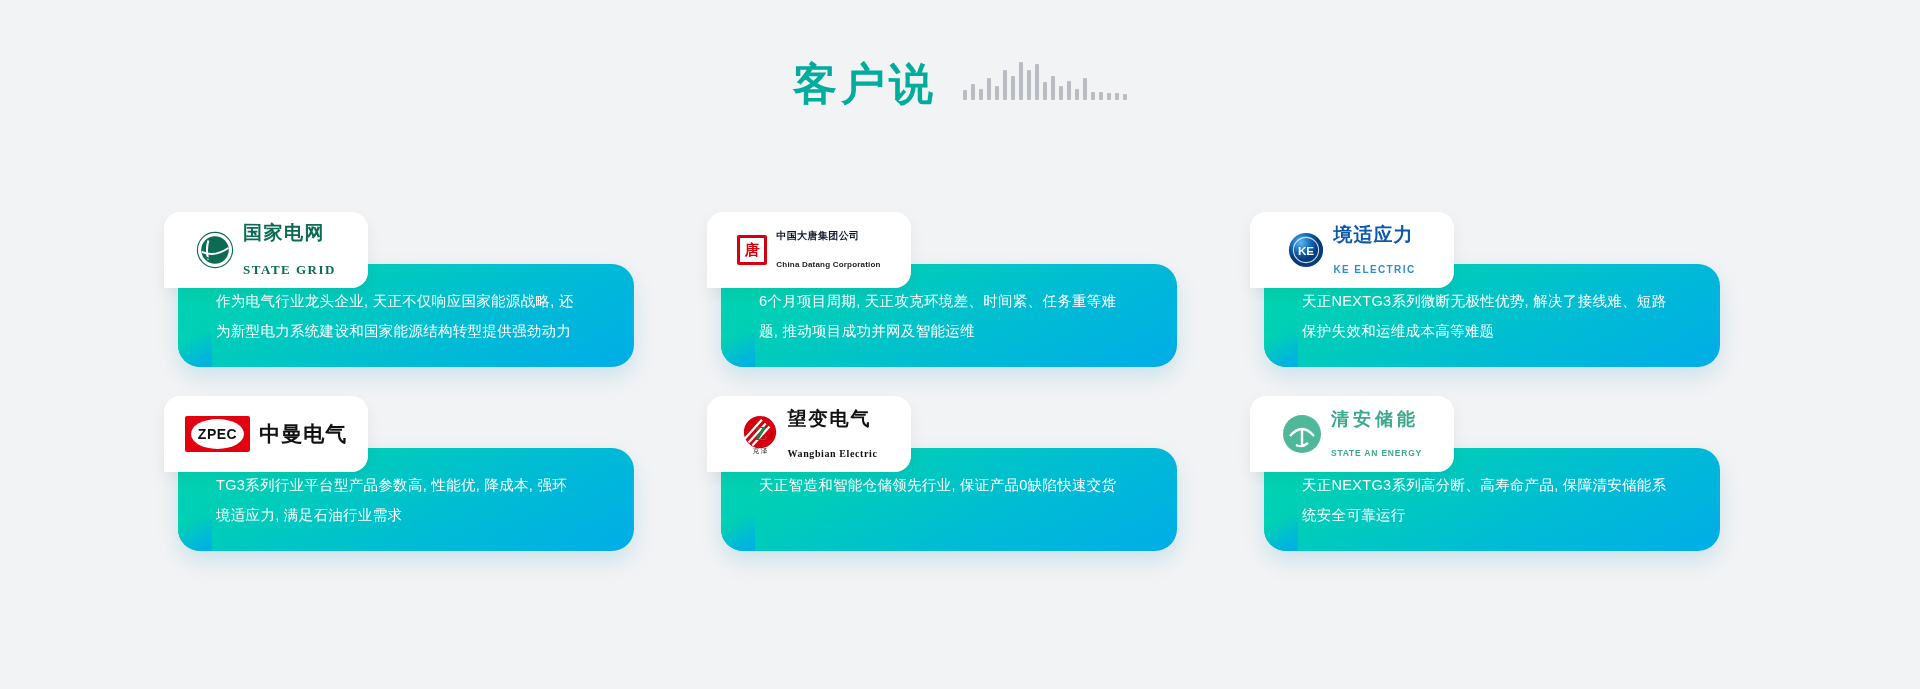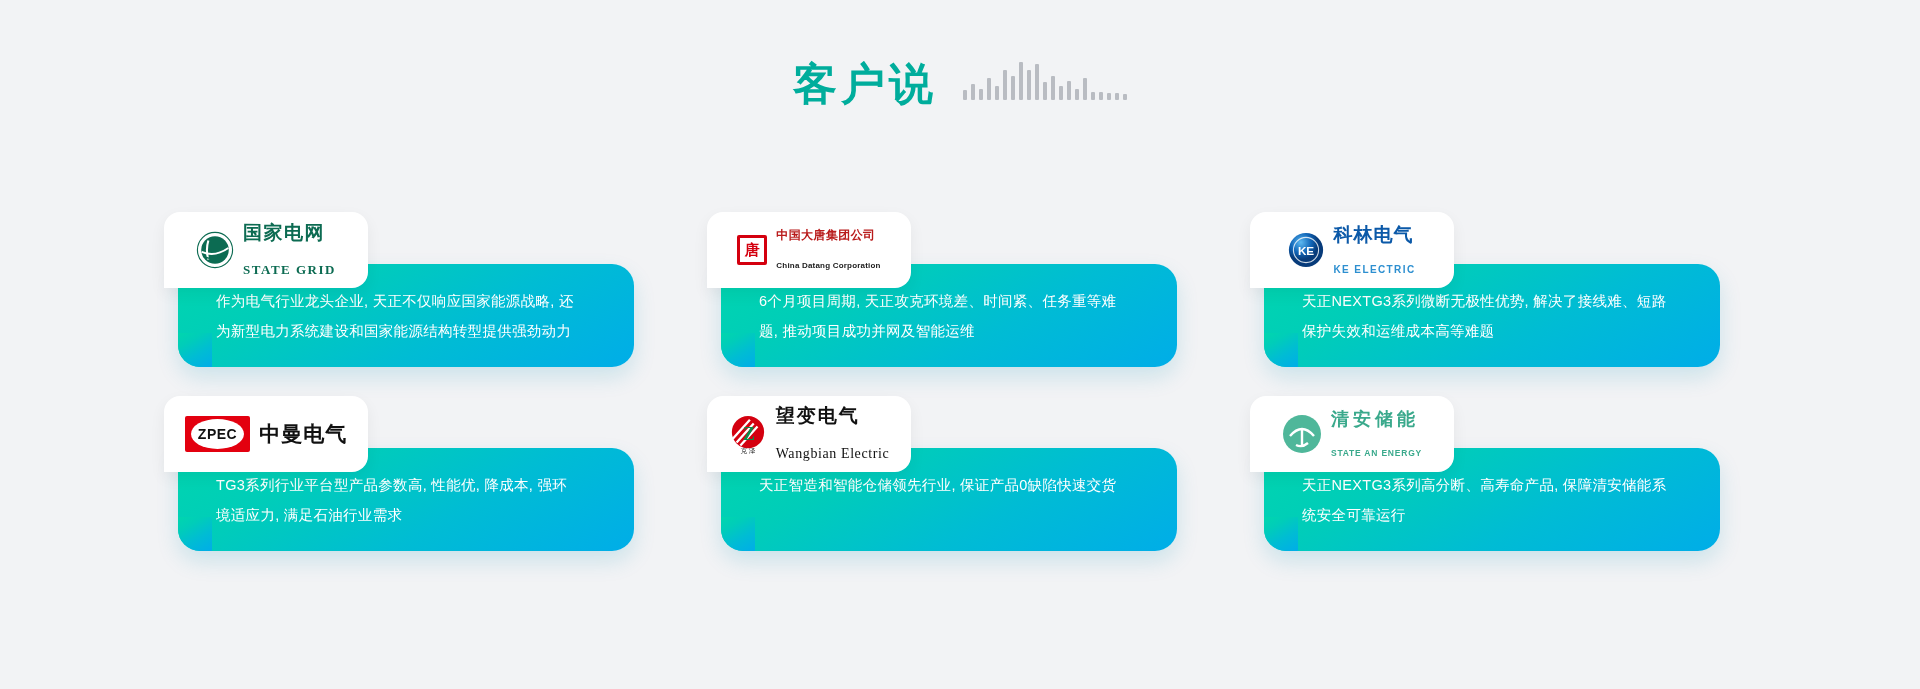--- a/index.html
+++ b/index.html
@@ -63,28 +63,28 @@
     z-index:3;
   }
   .logo-mark { flex:0 0 auto; display:flex; align-items:center; justify-content:center; }
   .logo-words { display:flex; flex-direction:column; justify-content:center; }
   .logo-cn { font-size:19px; font-weight:700; line-height:1.12; letter-spacing:1px; }
   .logo-en { font-size:9px; font-weight:700; line-height:1.25; letter-spacing:0.6px;margin-top:19px; }
 
   
   .lg-sg .logo-cn{ color:#0c6b52; letter-spacing:1.5px; }
   .lg-sg .logo-en{ color:#0c6b52; font-family:"Liberation Serif",serif; font-size:13px; letter-spacing:1.5px; }
-  .lg-dt .logo-cn{ color:#b91c1c; font-size:12px; letter-spacing:0.4px; }
+  .lg-dt .logo-cn{ color:#0f172a; font-size:10px; letter-spacing:0.4px; }
   .lg-dt .logo-en{ color:#1a1a1a; font-size:8px; letter-spacing:0.2px; }
   .lg-ke .logo-cn{ color:#0b59a8; font-size:19px; letter-spacing:1px; }
   .lg-ke .logo-en{ color:#2d8fd0; font-size:10px; letter-spacing:1.4px; }
   .lg-zp .logo-cn{ color:#111111; font-size:21px; letter-spacing:1px; }
   .lg-wb .logo-cn{ color:#111111; font-size:19px; letter-spacing:2px;
                    font-family:"Liberation Serif",serif; }
-  .lg-wb .logo-en{ color:#111111; font-size:14px; font-family:"Liberation Serif",serif; font-weight:400; }
+  .lg-wb .logo-en{ color:#111111; font-size:10px; font-family:"Liberation Serif",serif; font-weight:700; }
   .lg-qa .logo-cn{ color:#3aa98c; font-size:18px; letter-spacing:4px; }
   .lg-qa .logo-en{ color:#3aa98c; font-size:8.5px; letter-spacing:0.8px; }
 
   .zpec-box{
     background:#e3000f; color:#ffffff; font-weight:700; font-size:15px;
     padding:3px 6px; border-radius:2px; letter-spacing:0.5px;
     display:flex; align-items:center; justify-content:center;
     font-family:"Liberation Sans",sans-serif;
   }
   .zpec-oval{
@@ -180,21 +180,21 @@
                   <stop offset="60%" stop-color="#1166b8"></stop>
                   <stop offset="100%" stop-color="#073b7a"></stop>
                 </radialGradient>
               </defs>
               <circle cx="20" cy="20" r="19" fill="url(#keg)"></circle>
               <circle cx="20" cy="20" r="14" fill="none" stroke="#ffffff" stroke-width="1.2" opacity="0.8"></circle>
               <text x="20" y="25" font-size="13" font-weight="bold" fill="#ffffff" text-anchor="middle" font-family="Liberation Sans, sans-serif">KE</text>
             </svg>
           </span>
           <div class="logo-words">
-            <div class="logo-cn">科林电气</div>
+            <div class="logo-cn">境适应力</div>
             <div class="logo-en">KE ELECTRIC</div>
           </div>
         </div>
       </div>
       <div class="card">
         <div class="card-body" style="background: linear-gradient(150deg, rgb(0, 214, 174) 0%, rgb(0, 205, 185) 28%, rgb(0, 188, 212) 62%, rgb(0, 173, 232) 100%);">
           <div class="card-text" style="color: rgb(255, 255, 255);">TG3系列行业平台型产品参数高, 性能优, 降成本, 强环
 境适应力, 满足石油行业需求</div>
         </div>
         <div class="logo-badge lg-zp">

